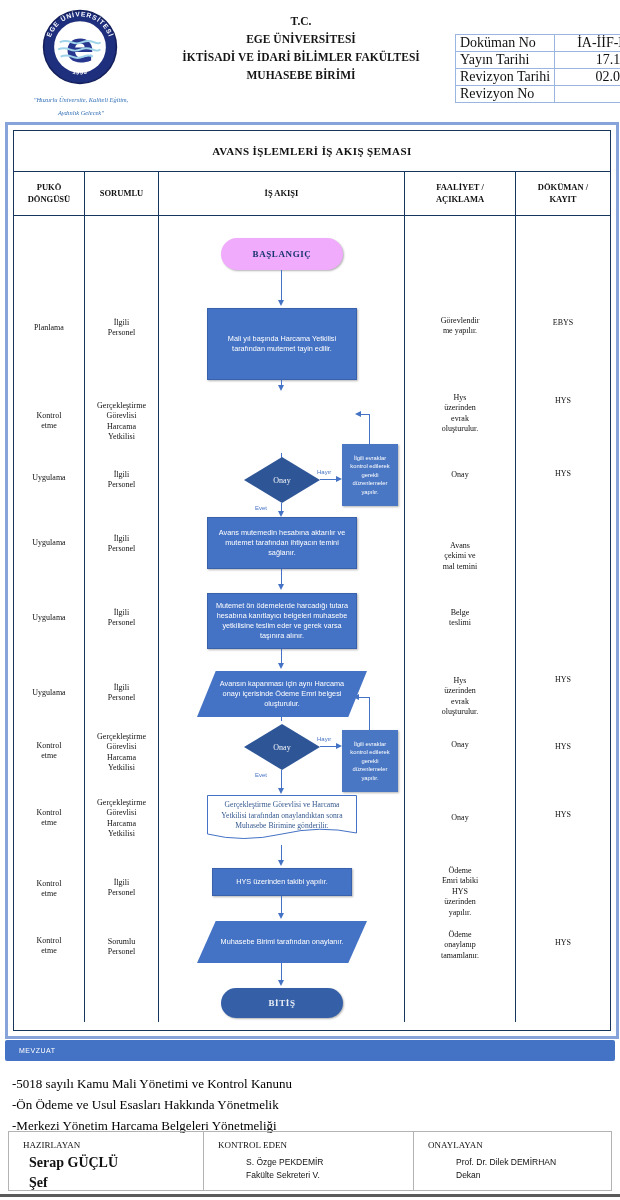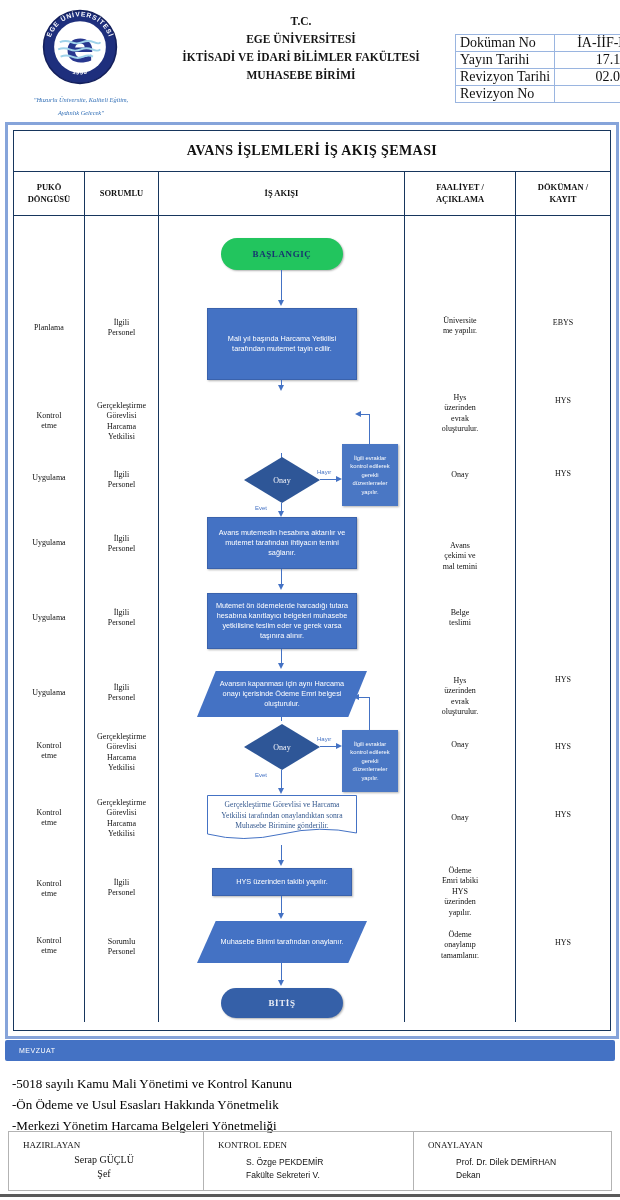--- a/index.html
+++ b/index.html
@@ -16,37 +16,37 @@
   .info-table{position:absolute;left:455px;top:34px;border-collapse:collapse;}
   .info-table td{border:1.5px solid #9ab5e0;font-size:14px;height:16px;padding:0 4px;white-space:nowrap;}
   .info-table td.lab{width:60px;text-align:left;}
   .info-table td.val{width:84px;text-align:center;padding-left:22px;}
 
   
   .frame{position:absolute;left:5px;top:122px;width:598px;height:901px;
          border:3px solid #86a4da;padding:5px;background:#fff;}
   .table{border:1px solid #17365d;width:100%;height:100%;box-sizing:border-box;}
   .chart-title{height:40px;line-height:40px;text-align:center;font-weight:bold;
-               font-size:14px;letter-spacing:.4px;border-bottom:1px solid #17365d;}
+               font-size:11px;letter-spacing:.4px;border-bottom:1px solid #17365d;}
   .col-heads{display:flex;height:44px;border-bottom:1px solid #17365d;box-sizing:border-box;}
   .col-heads .hc{display:flex;align-items:center;justify-content:center;text-align:center;
                  font-weight:bold;font-size:8.5px;white-space:pre-line;line-height:1.35;
                  border-right:1px solid #17365d;box-sizing:border-box;}
   .col-heads .hc:last-child{border-right:none;}
   .w1{width:71px;} .w2{width:74px;} .w3{width:246px;} .w4{width:111px;} .w5{flex:1;}
   .body{display:flex;position:relative;height:806px;}
   .col{position:relative;border-right:1px solid #17365d;box-sizing:border-box;}
   .col:last-child{border-right:none;}
   .lbl{position:absolute;left:0;width:100%;text-align:center;font-size:8px;
        line-height:1.3;white-space:pre-line;transform:translateY(-50%);}
 
   
   .pill{position:absolute;border-radius:16px;display:flex;align-items:center;justify-content:center;
         font-weight:bold;font-size:9px;letter-spacing:.6px;box-shadow:1px 1px 2px rgba(0,0,0,.3);}
-  .pill.start{left:62px;top:22px;width:122px;height:32px;background:#22c55e;color:#16346f;}
+  .pill.start{left:62px;top:22px;width:122px;height:32px;background:#f0abfc;color:#16346f;}
   .pill.end{left:62px;top:772px;width:122px;height:30px;background:#3560a8;color:#e9edf6;}
   .pbox{position:absolute;background:#4472c4;color:#fff;display:flex;align-items:center;justify-content:center;
         text-align:center;font-family:"Liberation Sans",sans-serif;font-size:7.3px;line-height:1.4;
         padding:3px 7px;box-sizing:border-box;box-shadow:1px 1px 2px rgba(0,0,0,.3);border:1px solid #3a62ac;}
   .para{position:absolute;background:#4472c4;color:#fff;display:flex;align-items:center;justify-content:center;
         text-align:center;font-family:"Liberation Sans",sans-serif;font-size:7.3px;line-height:1.4;
         padding:3px 22px;box-sizing:border-box;
         clip-path:polygon(11% 0,100% 0,89% 100%,0 100%);}
   .diamond{position:absolute;background:#2e5697;color:#f2f4fa;display:flex;align-items:center;justify-content:center;
         font-size:8px;clip-path:polygon(50% 0,100% 50%,50% 100%,0 50%);}
@@ -73,21 +73,21 @@
   .mevzuat-band{position:absolute;left:5px;top:1040px;width:610px;height:21px;background:#4472c4;
         color:#fff;font-family:"Liberation Sans",sans-serif;font-size:7px;letter-spacing:.5px;
         line-height:21px;padding-left:14px;box-sizing:border-box;border-radius:2px;}
   .mevzuat-list{position:absolute;left:12px;top:1074px;font-size:13px;line-height:1.6;color:#000;white-space:pre-line;}
   .footer{position:absolute;left:8px;top:1131px;width:604px;height:60px;border:1px solid #b3b3b3;
           display:flex;box-sizing:border-box;}
   .fcell{border-right:1px solid #b3b3b3;box-sizing:border-box;padding-top:8px;}
   .fcell:last-child{border-right:none;}
   .f1{width:195px;} .f2{width:210px;} .f3{flex:1;}
   .flabel{font-size:9px;padding-left:14px;}
-  .fname-serif{font-size:10px;text-align:center;width:150px;margin:3px 0 0 20px;line-height:1.4;white-space:pre-line;}
+  .fname-serif{font-size:14px;text-align:left;width:150px;margin:3px 0 0 20px;line-height:1.4;white-space:pre-line;font-weight:bold;}
   .fname-sans{font-family:"Liberation Sans",sans-serif;font-size:8.5px;margin:6px 0 0 42px;line-height:1.5;white-space:pre-line;}
   .bottom-line{position:absolute;left:0;top:1194px;width:620px;border-top:3px solid #5a5a5a;}
 </style>
 </head>
 <body>
 
 <div class="page">
 
   <svg class="logo-svg" width="76" height="76" viewBox="0 0 94 94">
     <defs>
@@ -268,21 +268,21 @@
           <div class="ah-down" style="top:697px"></div>
 
           <div class="para" style="left:38px;top:705px;width:170px;height:42px">Muhasebe Birimi tarafından onaylanır.</div>
           <div class="vl" style="top:747px;height:21px"></div>
           <div class="ah-down" style="top:764px"></div>
 
           <div class="pill end">BİTİŞ</div>
         </div>
 
         <div class="col w4">
-          <div class="lbl" style="top:110px">Üniversite
+          <div class="lbl" style="top:110px">Görevlendir
 me yapılır.</div>
           <div class="lbl" style="top:198px">Hys
 üzerinden
 evrak
 oluşturulur.</div>
           <div class="lbl" style="top:259px">Onay</div>
           <div class="lbl" style="top:341px">Avans
 çekimi ve
 mal temini</div>
           <div class="lbl" style="top:402px">Belge

